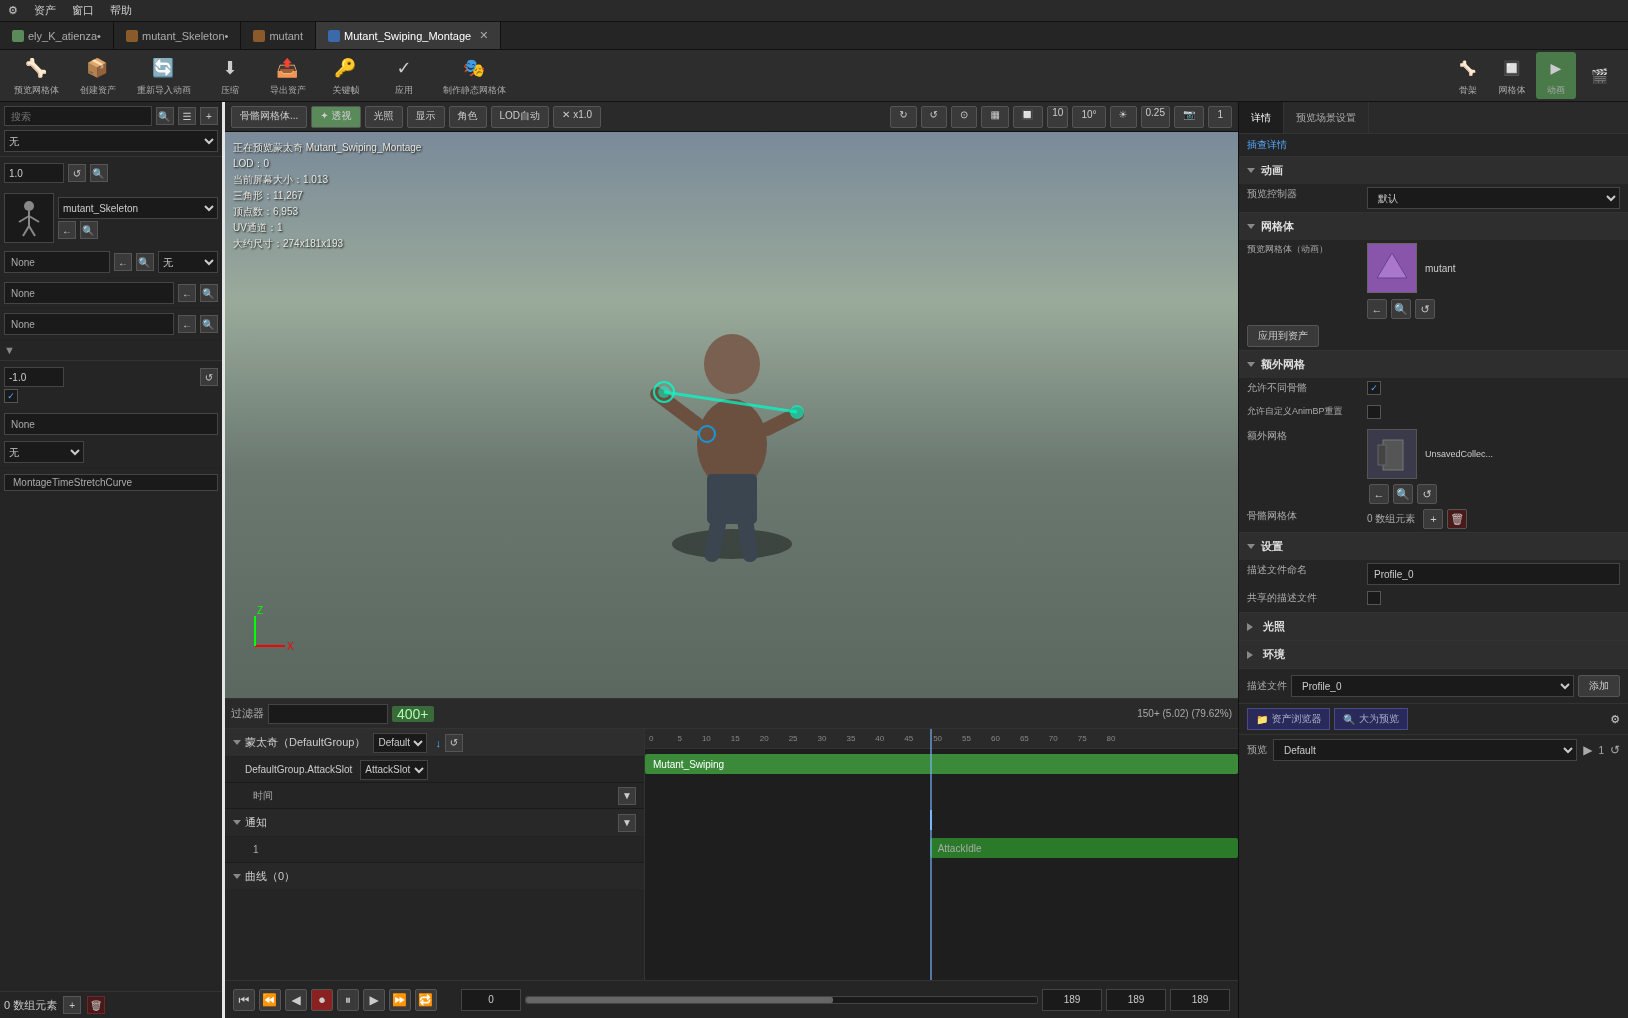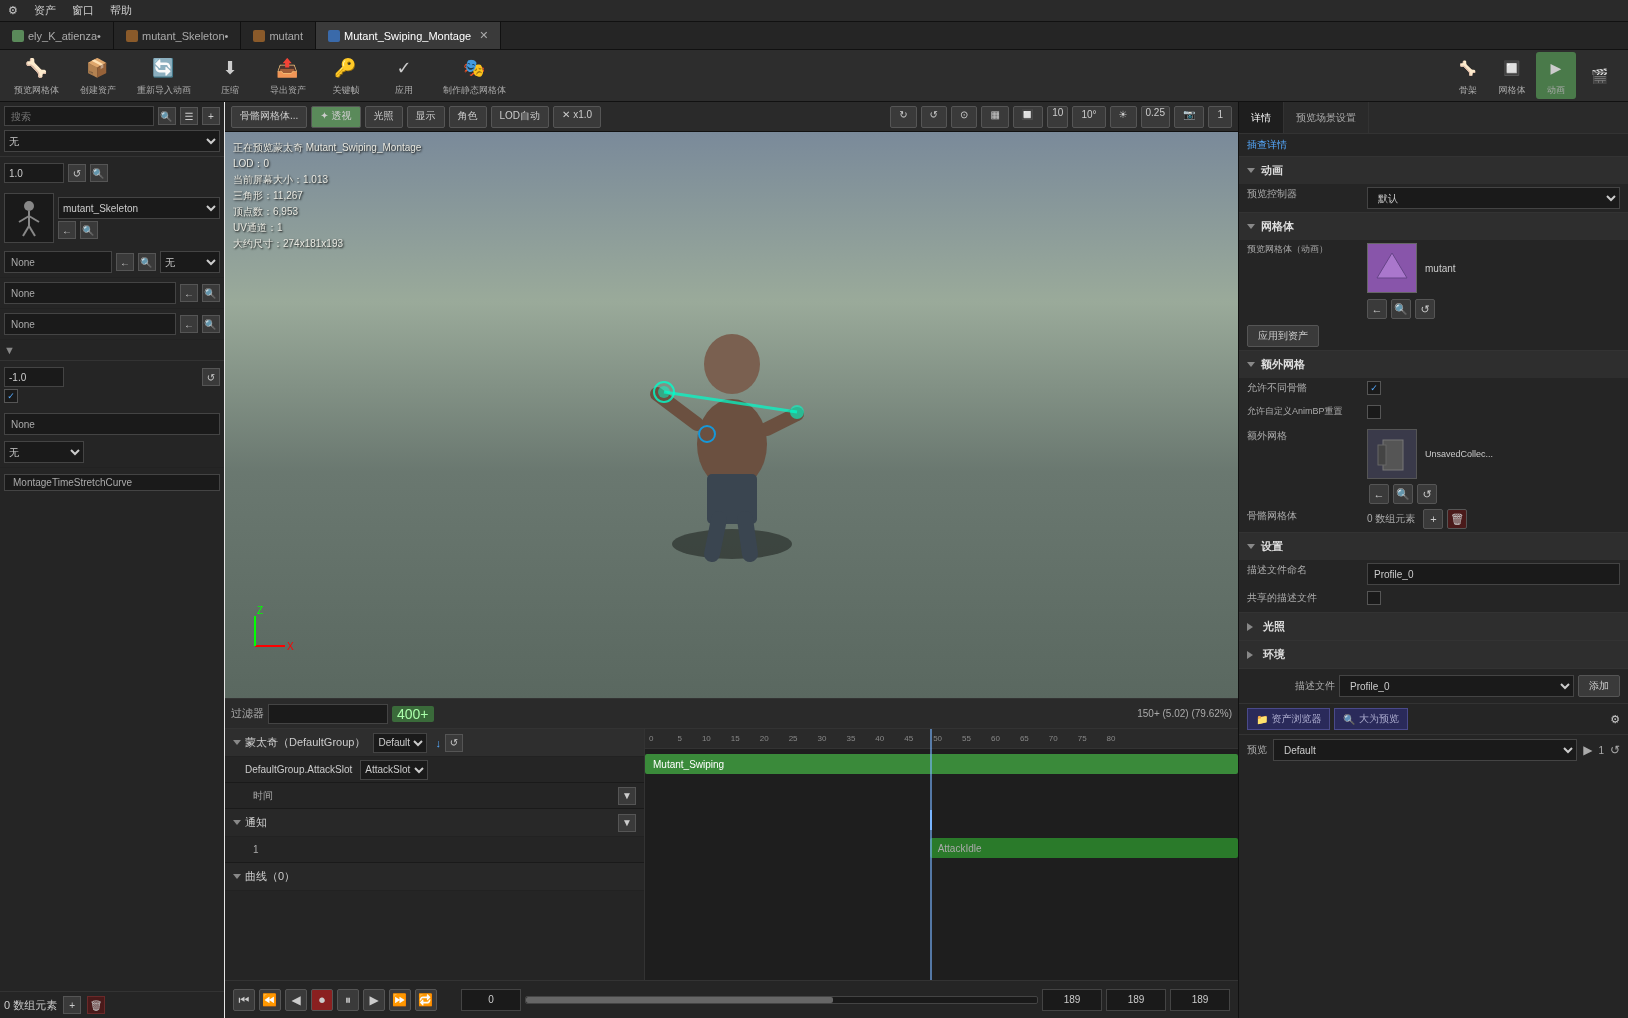--- a/index.html
+++ b/index.html
@@ -23,21 +23,21 @@
 
     
     #viewport-toolbar { background: #2a2a2a; height: 30px; display: flex; align-items: center; padding: 0 6px; gap: 4px; border-bottom: 1px solid #111; }
     .vp-btn { background: #3a3a3a; border: 1px solid #555; color: #ccc; padding: 2px 8px; font-size: 10px; cursor: pointer; border-radius: 2px; height: 22px; }
     .vp-btn.active { background: #5a8a5a; }
 
     
     #main { display: flex; height: calc(1018px - 22px - 28px - 52px); }
 
     
-    #left-panel { width: 225px; background: #252525; border-right: 1px solid #e5e5e5; display: flex; flex-direction: column; overflow: hidden; }
+    #left-panel { width: 225px; background: #252525; border-right: 3px solid #e5e5e5; display: flex; flex-direction: column; overflow: hidden; }
     .left-top { padding: 4px; border-bottom: 1px solid #333; }
     .search-row { display: flex; align-items: center; gap: 4px; margin-bottom: 4px; }
     .search-box { background: #1a1a1a; border: 1px solid #444; color: #ccc; padding: 2px 6px; font-size: 10px; flex: 1; height: 20px; }
     .dropdown-select { background: #1a1a1a; border: 1px solid #444; color: #ccc; font-size: 10px; height: 22px; width: 100%; }
     .slider-row { display: flex; align-items: center; gap: 4px; margin: 2px 0; }
     .num-input { background: #1a1a1a; border: 1px solid #444; color: #ccc; font-size: 10px; height: 20px; width: 60px; padding: 0 4px; }
     .icon-btn { width: 18px; height: 18px; background: #3a3a3a; border: 1px solid #555; display: flex; align-items: center; justify-content: center; cursor: pointer; font-size: 10px; }
     .skeleton-item { display: flex; align-items: center; gap: 4px; padding: 2px 4px; }
     .skeleton-thumb { width: 50px; height: 50px; background: #1a1a1a; border: 1px solid #444; display: flex; align-items: center; justify-content: center; }
     .slot-row { display: flex; align-items: center; gap: 4px; padding: 4px; border-bottom: 1px solid #222; }
@@ -616,21 +616,21 @@
     </div>
 
     <div class="rp-section">
       <div class="rp-section-header">
         <span class="chevron chevron-right"></span>
         <span class="rp-section-title">环境</span>
       </div>
     </div>
 
     <div style="display:flex;align-items:center;gap:4px;padding:6px 8px;border-bottom:1px solid #333;">
-      <span style="color:#aaa;font-size:10px;margin-left:48px;">描述文件</span>
+      <span style="color:#aaa;font-size:10px;">描述文件</span>
       <select class="rp-select">
         <option>Profile_0</option>
       </select>
       <button class="rp-btn">添加</button>
     </div>
 
     <div class="rp-asset-row" style="padding:4px 8px;border-bottom:1px solid #333;">
       <div class="rp-asset-btn">
         <span>📁</span>
         <span>资产浏览器</span>

